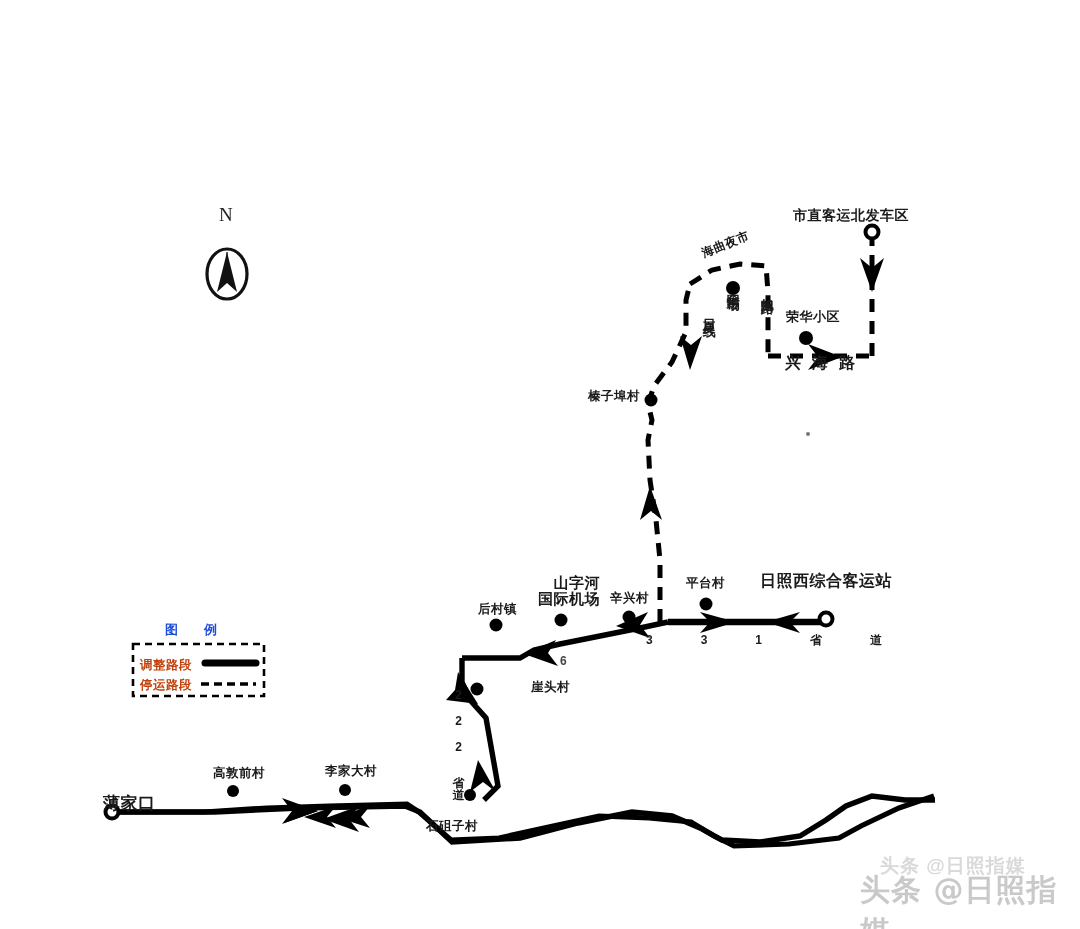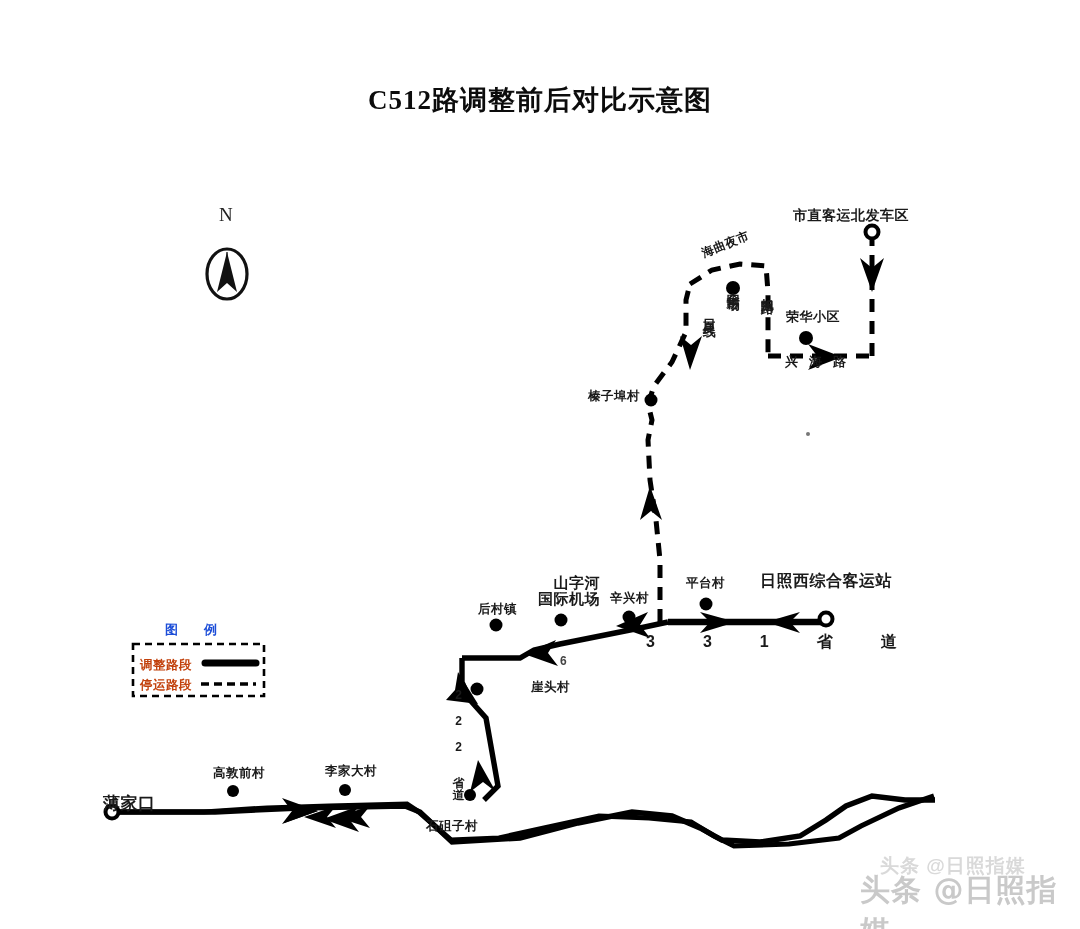--- a/index.html
+++ b/index.html
@@ -23,21 +23,20 @@
   .wm{position:absolute;color:#d9d9d9;font-weight:bold;}
   .wm-back{left:880px;top:853px;font-size:19px;letter-spacing:1px;}
   .wm-main{left:860px;top:870px;font-size:30px;color:#c9c9c9;letter-spacing:1px;
            font-family:"DejaVu Sans",sans-serif;}
 </style>
 </head>
 <body>
 
 <div id="map-root">
 
-  <div class="t-title">C512路调整前后对比示意图</div>
 
   <div class="compass-n">N</div>
 
   <svg id="map-svg" viewBox="0 0 1080 929">
     <defs>
       <marker id="arw" markerWidth="9" markerHeight="9" refX="4" refY="4.5" orient="auto" markerUnits="strokeWidth">
         <path d="M0,0 L9,4.5 L0,9 L2.2,4.5 Z" fill="#000"></path>
       </marker>
     </defs>
 
@@ -141,24 +140,24 @@
 国际机场</div>
   <div class="lbl" style="left:610px;top:592px;font-size:12.5px;">辛兴村</div>
   <div class="lbl" style="left:686px;top:577px;font-size:12.5px;">平台村</div>
   <div class="lbl" style="left:760px;top:573px;font-size:16px;">日照西综合客运站</div>
   <div class="lbl" style="left:588px;top:390px;font-size:12.5px;text-align:right;">榛子埠村</div>
   <div class="lbl vert" style="left:726px;top:282px;font-size:13px;">金阳市场</div>
   <div class="lbl" style="left:786px;top:310px;font-size:13px;">荣华小区</div>
   <div class="lbl" style="left:793px;top:208px;font-size:14px;text-align:right;">市直客运北发车区</div>
 
   <div class="lbl vert" style="left:702px;top:308px;font-size:13px;letter-spacing:3px;">日夏线</div>
-  <div class="lbl" style="left:646px;top:634px;font-size:16px;letter-spacing:48px;">331省道</div>
+  <div class="lbl" style="left:646px;top:634px;font-size:12px;letter-spacing:48px;">331省道</div>
   <div class="lbl vert" style="left:452px;top:688px;font-size:12px;letter-spacing:12px;">222省道</div>
   <div class="lbl vert" style="left:760px;top:288px;font-size:13px;">旭阳路</div>
-  <div class="lbl" style="left:785px;top:355px;font-size:13px;letter-spacing:11px;">兴海路</div>
+  <div class="lbl" style="left:785px;top:355px;font-size:16px;letter-spacing:11px;">兴海路</div>
   <div class="lbl" style="left:700px;top:248px;font-size:12px;transform:rotate(-22deg);transform-origin:left top;">海曲夜市</div>
   <div class="lbl" style="left:560px;top:655px;font-size:12px;color:#444;">6</div>
 
   <div class="legend-title">图例</div>
   <div class="legend-txt" style="left:140px;top:657px;">调整路段</div>
   <div class="legend-txt" style="left:140px;top:677px;">停运路段</div>
 
   <div class="wm wm-back">头条 @日照指媒</div>
   <div class="wm wm-main">头条 @日照指媒</div>
 

